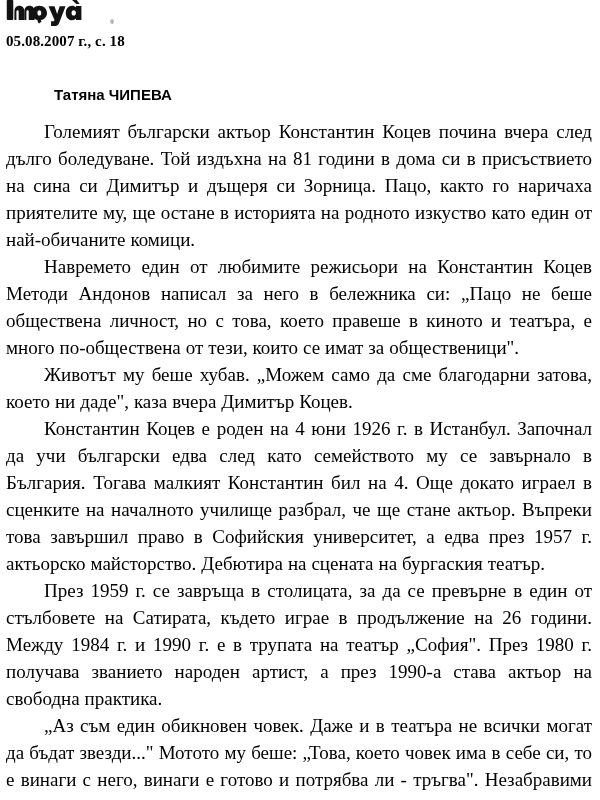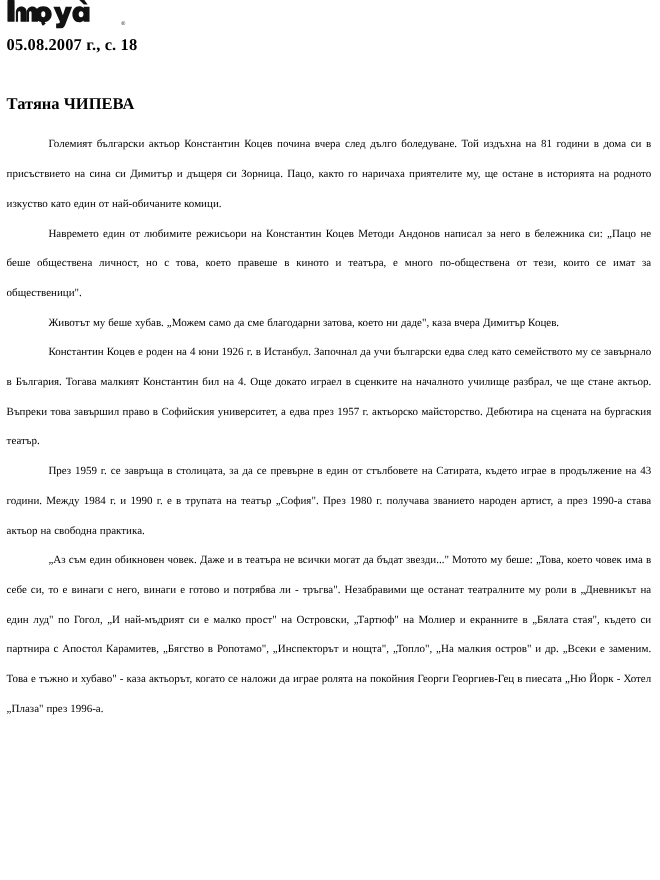--- a/index.html
+++ b/index.html
@@ -70,39 +70,40 @@
     font-weight: bold;
     font-size: 19.5px;
     letter-spacing: 0.15px;
     padding-left: 2px;
     margin-top: 22px;
     line-height: 1.2;
   }
 
   
   .byline {
-    font-family: Liberation Serif, serif;
+    font-family: Liberation Sans, sans-serif;
     font-weight: bold;
     font-size: 15px;
     padding-left: 2px;
     margin-top: 36px;
     line-height: 1.2;
+    margin-left: 48px;
   }
 
   
   .article {
     margin-top: 14px;
     padding: 0 2px 0 2px;
   }
   .article p {
     margin: 0;
     text-align: justify;
     text-justify: inter-word;
     text-indent: 38px;
-    font-size: 10px;
+    font-size: 19px;
     line-height: 27px;
     word-spacing: 0.2px;
     hyphens: none;
   }
 
   
   .clip-bottom {
     position: absolute;
     left: 0;
     right: 0;
@@ -145,19 +146,19 @@
   <div class="issue-line">05.08.2007 г., с. 18</div>
 
 
   <div class="byline">Татяна ЧИПЕВА</div>
 
   <div class="article">
     <p>Големият български актьор Константин Коцев почина вчера след дълго боледуване. Той издъхна на 81 години в дома си в присъствието на сина си Димитър и дъщеря си Зорница. Пацо, както го наричаха приятелите му, ще остане в историята на родното изкуство като един от най-обичаните комици.</p>
     <p>Навремето един от любимите режисьори на Константин Коцев Методи Андонов написал за него в бележника си: „Пацо не беше обществена личност, но с това, което правеше в киното и театъра, е много по-обществена от тези, които се имат за общественици".</p>
     <p>Животът му беше хубав. „Можем само да сме благодарни затова, което ни даде", каза вчера Димитър Коцев.</p>
     <p>Константин Коцев е роден на 4 юни 1926 г. в Истанбул. Започнал да учи български едва след като семейството му се завърнало в България. Тогава малкият Константин бил на 4. Още докато играел в сценките на началното училище разбрал, че ще стане актьор. Въпреки това завършил право в Софийския университет, а едва през 1957 г. актьорско майсторство. Дебютира на сцената на бургаския театър.</p>
-    <p>През 1959 г. се завръща в столицата, за да се превърне в един от стълбовете на Сатирата, където играе в продължение на 43 години. Между 1984 г. и 1990 г. е в трупата на театър „София". През 1980 г. получава званието народен артист, а през 1990-а става актьор на свободна практика.</p>
+    <p>През 1959 г. се завръща в столицата, за да се превърне в един от стълбовете на Сатирата, където играе в продължение на 26 години. Между 1984 г. и 1990 г. е в трупата на театър „София". През 1980 г. получава званието народен артист, а през 1990-а става актьор на свободна практика.</p>
     <p>„Аз съм един обикновен човек. Даже и в театъра не всички могат да бъдат звезди..." Мотото му беше: „Това, което човек има в себе си, то е винаги с него, винаги е готово и потрябва ли - тръгва". Незабравими ще останат театралните му роли в „Дневникът на един луд" по Гогол, „И най-мъдрият си е малко прост" на Островски, „Тартюф" на Молиер и екранните в „Бялата стая", където си партнира с Апостол Карамитев, „Бягство в Ропотамо", „Инспекторът и нощта", „Топло", „На малкия остров" и др. „Всеки е заменим. Това е тъжно и хубаво" - каза актьорът, когато се наложи да играе ролята на покойния Георги Георгиев-Гец в пиесата „Ню Йорк - Хотел „Плаза" през 1996-а.</p>
 
   </div>
 
   <div class="clip-bottom"></div>
 </div>
 
 </body></html>

